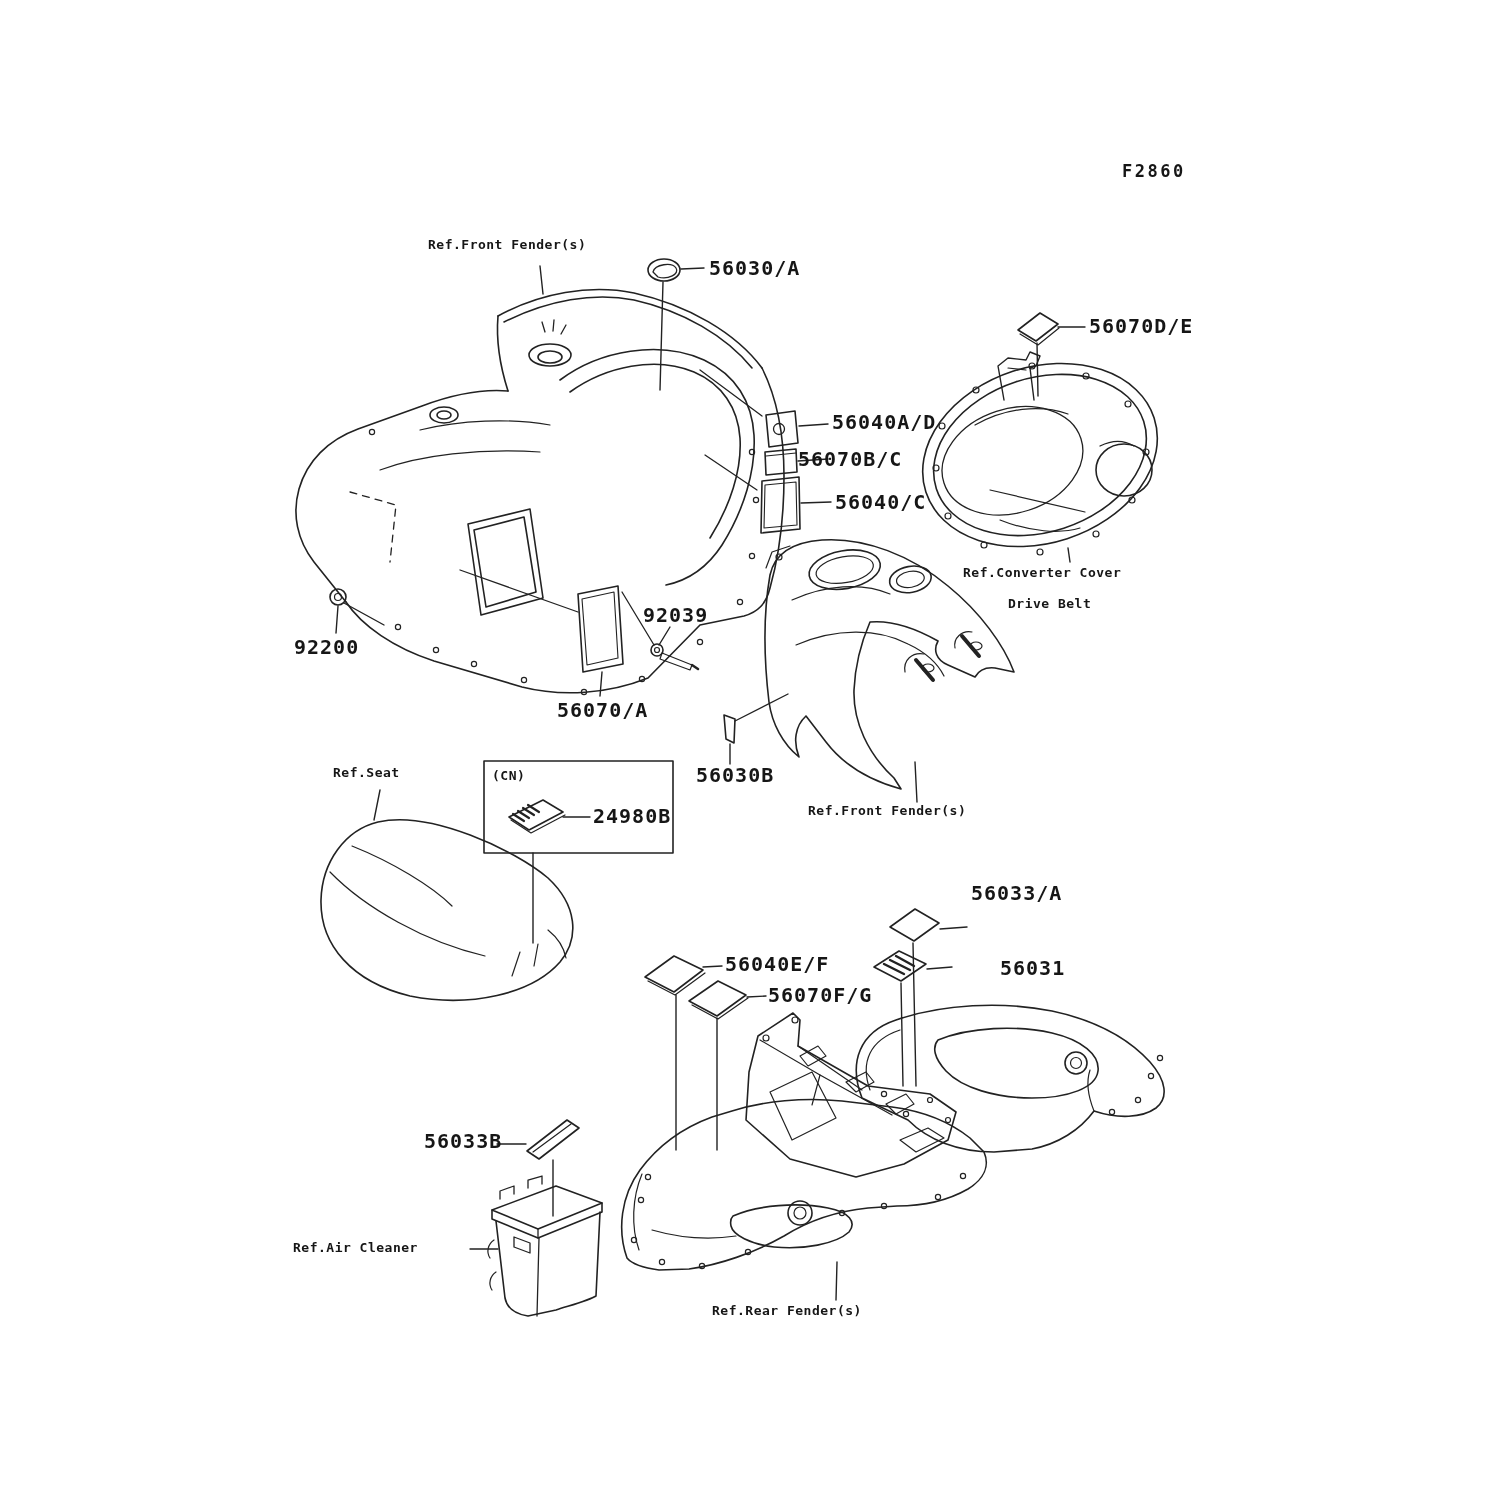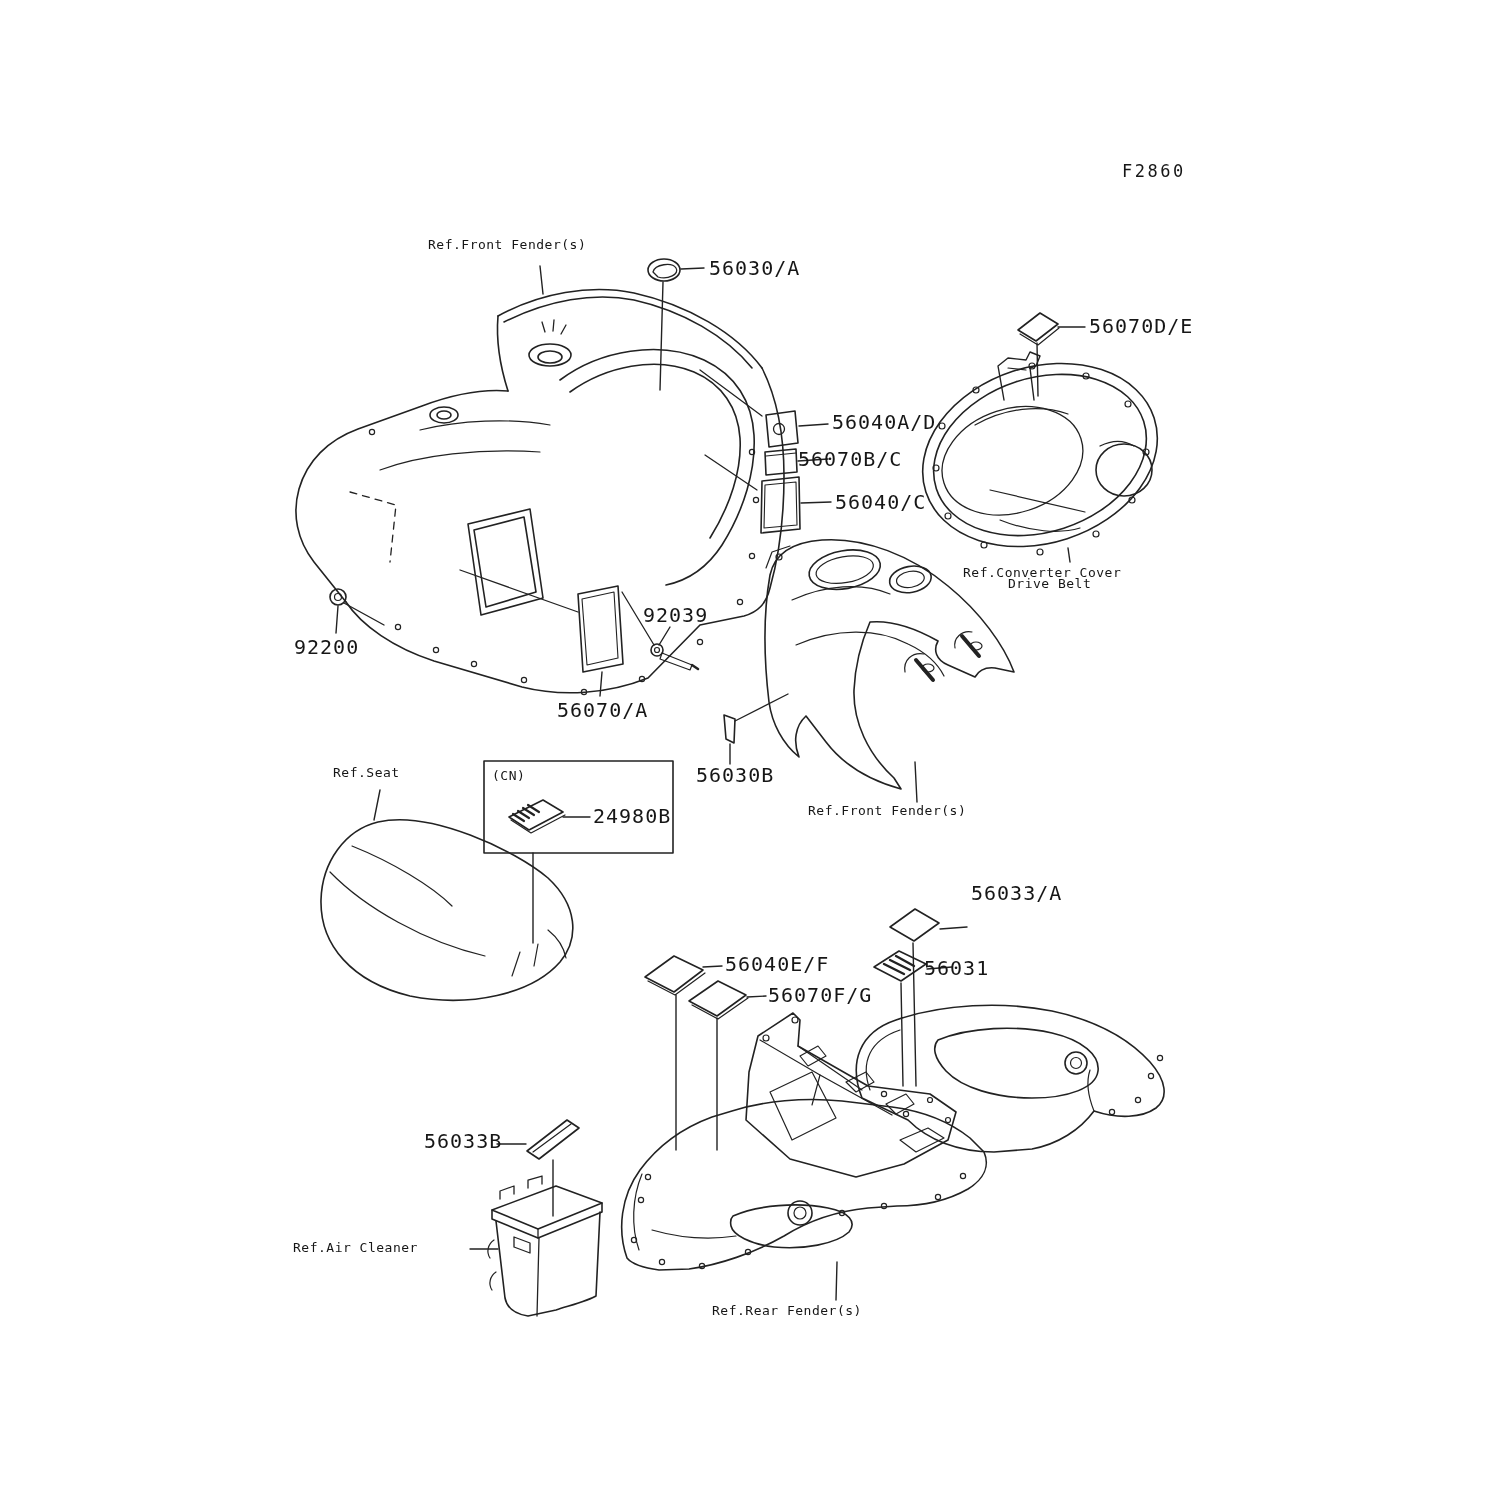--- a/index.html
+++ b/index.html
@@ -1,20 +1,20 @@
 <!DOCTYPE html>
 <html><head>
 <meta charset="utf-8">
 <style>
   html,body{margin:0;padding:0;background:#ffffff;}
   body{width:1500px;height:1500px;position:relative;
        font-family:"DejaVu Sans Mono","Liberation Mono",monospace;color:#161616;}
   #stage{position:absolute;left:0;top:0;width:1500px;height:1500px;}
   svg{position:absolute;left:0;top:0;}
-  .lbl{position:absolute;font-weight:400;white-space:pre;line-height:1;}
+  .lbl{position:absolute;font-weight:700;white-space:pre;line-height:1;}
   .part{font-size:20px;letter-spacing:1px;}
   .ref{font-size:13px;letter-spacing:0.5px;}
   .fig{font-size:17px;letter-spacing:2.5px;}
 </style>
 </head>
 <body>
 
 <div id="stage">
 
 <svg width="1500" height="1500" viewBox="0 0 1500 1500" fill="none" stroke="#222222" stroke-width="1.6" stroke-linecap="round" stroke-linejoin="round">
@@ -308,35 +308,35 @@
 
   <div class="lbl ref" style="left:428px;top:238px;">Ref.Front Fender(s)</div>
   <div class="lbl part" style="left:709px;top:258px;">56030/A</div>
   <div class="lbl part" style="left:1089px;top:316px;">56070D/E</div>
 
   <div class="lbl part" style="left:832px;top:412px;">56040A/D</div>
   <div class="lbl part" style="left:798px;top:449px;">56070B/C</div>
   <div class="lbl part" style="left:835px;top:492px;">56040/C</div>
 
   <div class="lbl ref" style="left:963px;top:566px;">Ref.Converter Cover</div>
-  <div class="lbl ref" style="left:1008px;top:577px;">Drive Belt</div>
+  <div class="lbl ref" style="left:1008px;top:597px;">Drive Belt</div>
 
   <div class="lbl part" style="left:294px;top:637px;">92200</div>
   <div class="lbl part" style="left:643px;top:605px;">92039</div>
   <div class="lbl part" style="left:557px;top:700px;">56070/A</div>
 
   <div class="lbl ref" style="left:333px;top:766px;">Ref.Seat</div>
   <div class="lbl ref" style="left:492px;top:769px;">(CN)</div>
   <div class="lbl part" style="left:593px;top:806px;">24980B</div>
 
   <div class="lbl part" style="left:696px;top:765px;">56030B</div>
   <div class="lbl ref" style="left:808px;top:804px;">Ref.Front Fender(s)</div>
 
   <div class="lbl part" style="left:971px;top:875px;margin-top:8px;">56033/A</div>
   <div class="lbl part" style="left:725px;top:954px;">56040E/F</div>
-  <div class="lbl part" style="left:924px;top:958px;">56031</div>
+  <div class="lbl part" style="left:1000px;top:958px;">56031</div>
   <div class="lbl part" style="left:768px;top:985px;">56070F/G</div>
 
   <div class="lbl part" style="left:424px;top:1131px;">56033B</div>
   <div class="lbl ref" style="left:293px;top:1241px;">Ref.Air Cleaner</div>
   <div class="lbl ref" style="left:712px;top:1304px;">Ref.Rear Fender(s)</div>
 
 </div>
 
 </body></html>

